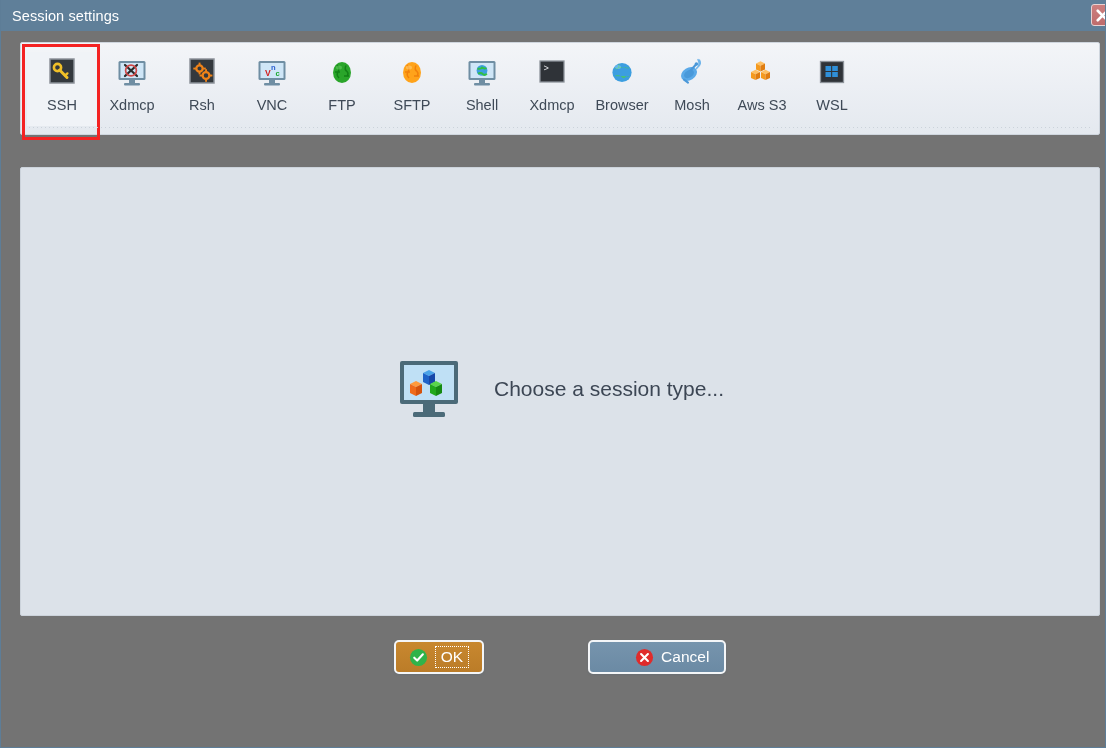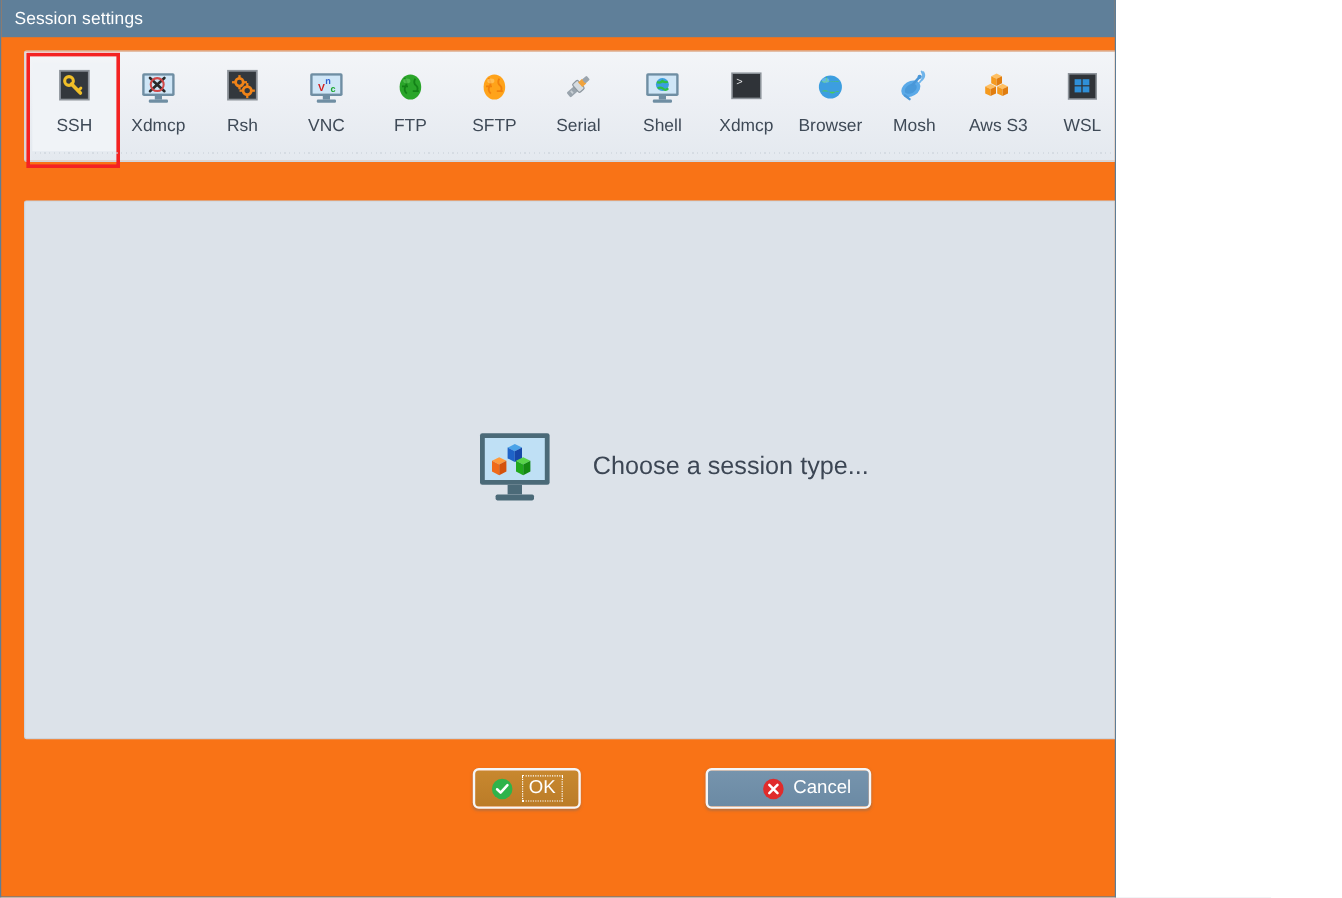--- a/index.html
+++ b/index.html
@@ -6,23 +6,23 @@
 
   html, body {
     width: 1118px;
     height: 748px;
     overflow: hidden;
     font-family: "Liberation Sans", sans-serif;
   }
 
   #dialog {
     position: relative;
-    width: 930px;
+    width: 1106px;
     height: 748px;
-    background: #f97316;
+    background: #737373;
     border: 1px solid #5d7d97;
     border-top: none;
     overflow: hidden;
   }
 
   
   #titlebar {
     position: absolute;
     left: 0; top: 0;
     width: 1118px;
@@ -264,32 +264,20 @@
             </svg></span>
           <span class="tool-label">FTP</span>
         </div>
         <div class="tool-item">
           <span class="tool-icon"><svg width="32" height="32" viewBox="0 0 32 32">
               <ellipse cx="16" cy="15.5" rx="9" ry="10.5" fill="#ffa31a"></ellipse>
               <path d="M11 8 q3 4 1 7 q-2 3 1 6 M20 8.5 q-2 4 1 6 q2 2 0 5 M9 15 h5 M18 19 h5" stroke="#ef7d0a" stroke-width="1.5" fill="none" opacity=".9"></path>
               <ellipse cx="13" cy="10.5" rx="3" ry="2" fill="#ffd27d" opacity=".55"></ellipse>
             </svg></span>
           <span class="tool-label">SFTP</span>
-        </div>
-        <div class="tool-item">
-          <span class="tool-icon"><svg width="32" height="32" viewBox="0 0 32 32">
-              <g transform="rotate(-42 16 15)">
-                <rect x="5" y="12.4" width="9" height="5.2" rx="1" fill="#9aa4ad"></rect>
-                <rect x="13" y="10.4" width="6" height="9.2" rx="1.4" fill="#d6dce1" stroke="#8d969e" stroke-width="1"></rect>
-                <rect x="18" y="12.4" width="4.5" height="5.2" fill="#f0a23c"></rect>
-                <rect x="22" y="12.8" width="5" height="4.4" rx="1" fill="#9aa4ad"></rect>
-                <rect x="8" y="13.6" width="1.5" height="2.8" fill="#c8cfd5"></rect>
-              </g>
-            </svg></span>
-          <span class="tool-label">Serial</span>
         </div>
         <div class="tool-item">
           <span class="tool-icon"><svg width="32" height="32" viewBox="0 0 32 32">
               <rect x="2.5" y="4" width="27" height="19" rx="1.5" fill="#6f8ea3"></rect>
               <rect x="4.5" y="6" width="23" height="15" fill="#cfe6f7"></rect>
               <rect x="13" y="23" width="6" height="3" fill="#6f8ea3"></rect>
               <rect x="8" y="26" width="16" height="2.6" rx="1" fill="#6f8ea3"></rect>
               <circle cx="16" cy="13.4" r="5.4" fill="#3c9ee0"></circle>
               <path d="M11.5 11.5 q3 1 4.5 -1 q2 1.5 4.5 .6 M12 16.6 q3 -1.4 5 .6 q2 1.6 3.8 -.6" stroke="#2fbf45" stroke-width="1.9" fill="none"></path>
             </svg></span>

